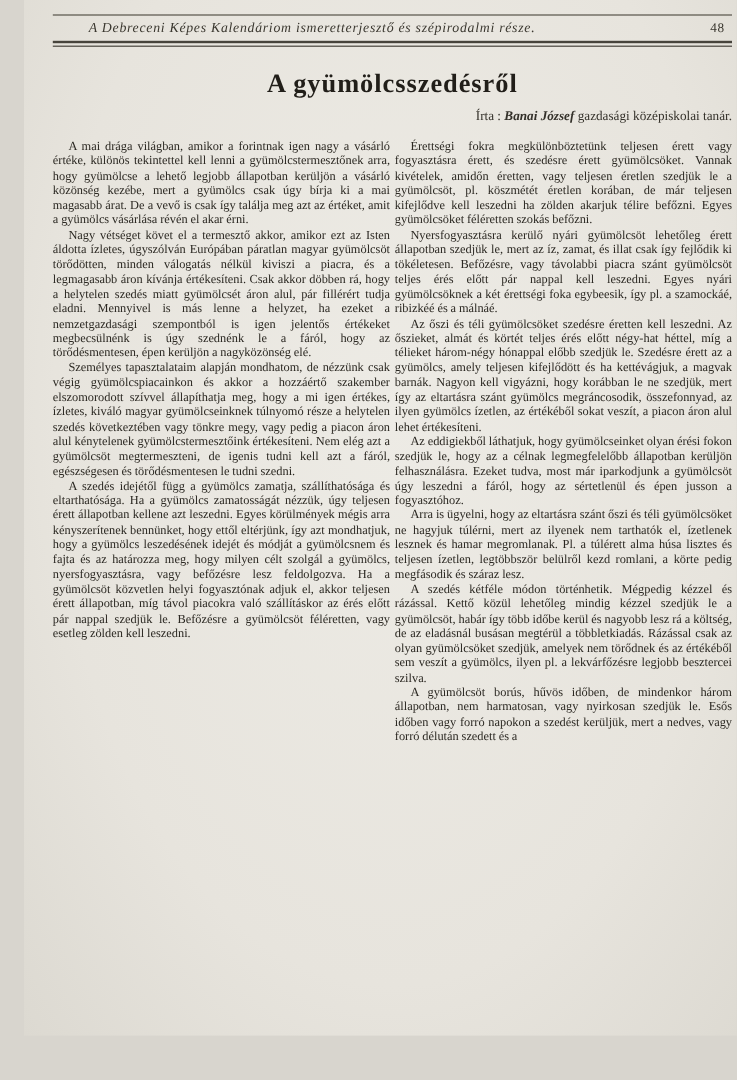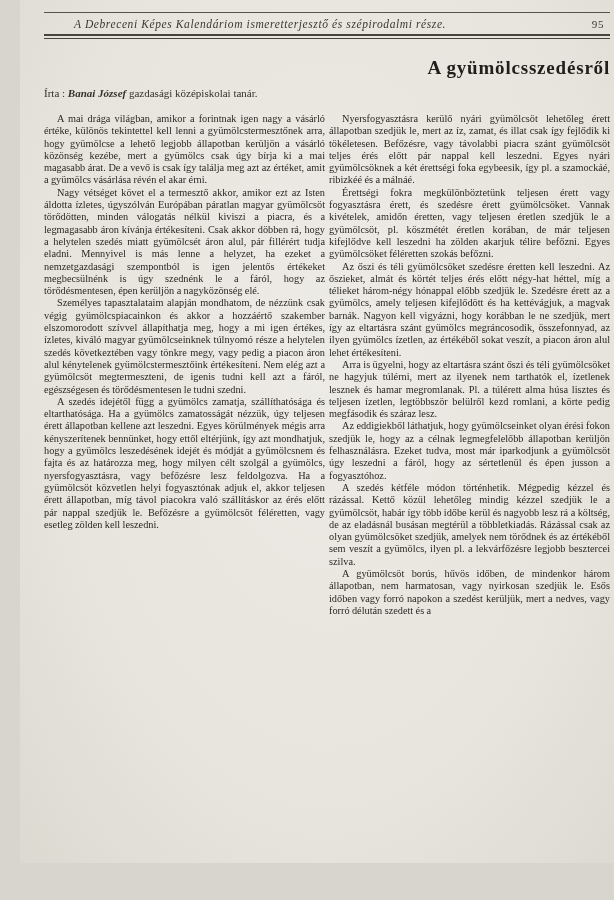--- a/index.html
+++ b/index.html
@@ -39,30 +39,30 @@
     font-weight: bold;
     font-style: italic;
     font-size: 23px;
     line-height: 1.3;
     letter-spacing: 1.2px;
     color: #211e19;
     margin: 14px 0 14px 0;
   }
 
   .article-title {
-    text-align: right;
+    text-align: center;
     font-weight: bold;
-    font-size: 19px;
+    font-size: 22px;
     letter-spacing: 0.8px;
     color: #211e19;
     margin: 18px 0 8px 0;
   }
 
   .byline {
-    text-align: left;
+    text-align: right;
     font-size: 11px;
     color: #34312a;
     margin-bottom: 14px;
   }
   .byline .author { font-style: italic; font-weight: bold; }
 
   .columns {
     display: flex;
     gap: 4px;
   }
@@ -78,21 +78,21 @@
   }
   .col p { text-indent: 13px; margin: 0; }
 </style>
 </head>
 <body>
 
 <div class="page">
 
   <div class="running-header">
     <span class="running-title">A Debreceni Képes Kalendáriom ismeretterjesztő és szépirodalmi része.</span>
-    <span class="page-number">95</span>
+    <span class="page-number">48</span>
   </div>
 
   <div class="double-rule"></div>
 
 
   <h2 class="article-title">A gyümölcsszedésről</h2>
 
   <p class="byline">
     <span>Írta :</span>
     <span class="author">Banai József</span>
@@ -100,23 +100,23 @@
   </p>
 
   <div class="columns">
     <div class="col">
       <p>A mai drága világban, amikor a forintnak igen nagy a vásárló értéke, különös tekintettel kell lenni a gyümölcstermesztőnek arra, hogy gyümölcse a lehető legjobb állapotban kerüljön a vásárló közönség kezébe, mert a gyümölcs csak úgy bírja ki a mai magasabb árat. De a vevő is csak így találja meg azt az értéket, amit a gyümölcs vásárlása révén el akar érni.</p>
       <p>Nagy vétséget követ el a termesztő akkor, amikor ezt az Isten áldotta ízletes, úgyszólván Európában páratlan magyar gyümölcsöt törődötten, minden válogatás nélkül kiviszi a piacra, és a legmagasabb áron kívánja értékesíteni. Csak akkor döbben rá, hogy a helytelen szedés miatt gyümölcsét áron alul, pár fillérért tudja eladni. Mennyivel is más lenne a helyzet, ha ezeket a nemzetgazdasági szempontból is igen jelentős értékeket megbecsülnénk is úgy szednénk le a fáról, hogy az törődésmentesen, épen kerüljön a nagyközönség elé.</p>
       <p>Személyes tapasztalataim alapján mondhatom, de nézzünk csak végig gyümölcspiacainkon és akkor a hozzáértő szakember elszomorodott szívvel állapíthatja meg, hogy a mi igen értékes, ízletes, kiváló magyar gyümölcseinknek túlnyomó része a helytelen szedés következtében vagy tönkre megy, vagy pedig a piacon áron alul kénytelenek gyümölcstermesztőink értékesíteni. Nem elég azt a gyümölcsöt megtermeszteni, de igenis tudni kell azt a fáról, egészségesen és törődésmentesen le tudni szedni.</p>
       <p>A szedés idejétől függ a gyümölcs zamatja, szállíthatósága és eltarthatósága. Ha a gyümölcs zamatosságát nézzük, úgy teljesen érett állapotban kellene azt leszedni. Egyes körülmények mégis arra kényszerítenek bennünket, hogy ettől eltérjünk, így azt mondhatjuk, hogy a gyümölcs leszedésének idejét és módját a gyümölcsnem és fajta és az határozza meg, hogy milyen célt szolgál a gyümölcs, nyersfogyasztásra, vagy befőzésre lesz feldolgozva. Ha a gyümölcsöt közvetlen helyi fogyasztónak adjuk el, akkor teljesen érett állapotban, míg távol piacokra való szállításkor az érés előtt pár nappal szedjük le. Befőzésre a gyümölcsöt féléretten, vagy esetleg zölden kell leszedni.</p>
     </div>
     <div class="col">
+      <p>Érettségi fokra megkülönböztetünk teljesen érett vagy fogyasztásra érett, és szedésre érett gyümölcsöket. Vannak kivételek, amidőn éretten, vagy teljesen éretlen szedjük le a gyümölcsöt, pl. köszmétét éretlen korában, de már teljesen kifejlődve kell leszedni ha zölden akarjuk télire befőzni. Egyes gyümölcsöket féléretten szokás befőzni.</p>
       <p>Nyersfogyasztásra kerülő nyári gyümölcsöt lehetőleg érett állapotban szedjük le, mert az íz, zamat, és illat csak így fejlődik ki tökéletesen. Befőzésre, vagy távolabbi piacra szánt gyümölcsöt teljes érés előtt pár nappal kell leszedni. Egyes nyári gyümölcsöknek a két érettségi foka egybeesik, így pl. a szamockáé, ribizkéé és a málnáé.</p>
-      <p>Érettségi fokra megkülönböztetünk teljesen érett vagy fogyasztásra érett, és szedésre érett gyümölcsöket. Vannak kivételek, amidőn éretten, vagy teljesen éretlen szedjük le a gyümölcsöt, pl. köszmétét éretlen korában, de már teljesen kifejlődve kell leszedni ha zölden akarjuk télire befőzni. Egyes gyümölcsöket féléretten szokás befőzni.</p>
       <p>Az őszi és téli gyümölcsöket szedésre éretten kell leszedni. Az őszieket, almát és körtét teljes érés előtt négy-hat héttel, míg a télieket három-négy hónappal előbb szedjük le. Szedésre érett az a gyümölcs, amely teljesen kifejlődött és ha kettévágjuk, a magvak barnák. Nagyon kell vigyázni, hogy korábban le ne szedjük, mert így az eltartásra szánt gyümölcs megráncosodik, összefonnyad, az ilyen gyümölcs ízetlen, az értékéből sokat veszít, a piacon áron alul lehet értékesíteni.</p>
+      <p>Az eddigiekből láthatjuk, hogy gyümölcseinket olyan érési fokon szedjük le, hogy az a célnak legmegfelelőbb állapotban kerüljön felhasználásra. Ezeket tudva, most már iparkodjunk a gyümölcsöt úgy leszedni a fáról, hogy az sértetlenül és épen jusson a fogyasztóhoz.</p>
       <p>Arra is ügyelni, hogy az eltartásra szánt őszi és téli gyümölcsöket ne hagyjuk túlérni, mert az ilyenek nem tarthatók el, ízetlenek lesznek és hamar megromlanak. Pl. a túlérett alma húsa lisztes és teljesen ízetlen, legtöbbször belülről kezd romlani, a körte pedig megfásodik és száraz lesz.</p>
-      <p>Az eddigiekből láthatjuk, hogy gyümölcseinket olyan érési fokon szedjük le, hogy az a célnak legmegfelelőbb állapotban kerüljön felhasználásra. Ezeket tudva, most már iparkodjunk a gyümölcsöt úgy leszedni a fáról, hogy az sértetlenül és épen jusson a fogyasztóhoz.</p>
       <p>A szedés kétféle módon történhetik. Mégpedig kézzel és rázással. Kettő közül lehetőleg mindig kézzel szedjük le a gyümölcsöt, habár így több időbe kerül és nagyobb lesz rá a költség, de az eladásnál busásan megtérül a többletkiadás. Rázással csak az olyan gyümölcsöket szedjük, amelyek nem törődnek és az értékéből sem veszít a gyümölcs, ilyen pl. a lekvárfőzésre legjobb besztercei szilva.</p>
       <p>A gyümölcsöt borús, hűvös időben, de mindenkor három állapotban, nem harmatosan, vagy nyirkosan szedjük le. Esős időben vagy forró napokon a szedést kerüljük, mert a nedves, vagy forró délután szedett és a</p>
     </div>
   </div>
 
 </div>
 
 </body></html>

